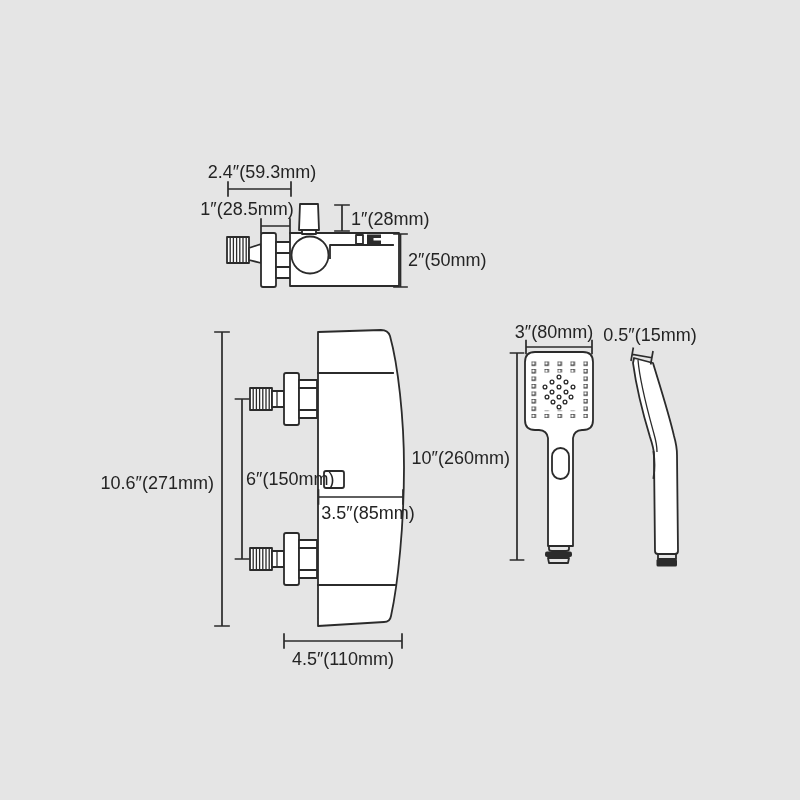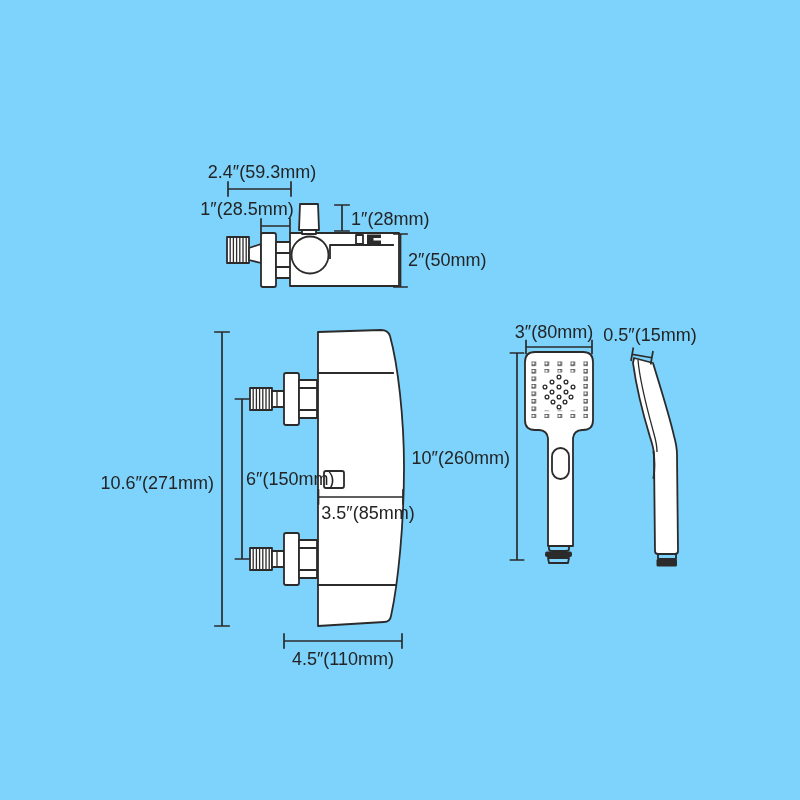--- a/index.html
+++ b/index.html
@@ -1,17 +1,17 @@
 <!DOCTYPE html>
 <html><head>
 <meta charset="utf-8">
 <style>
   html,body{margin:0;padding:0;background:#ffffff;}
   .canvas{
-    width:800px;height:800px;background:#7dd3fc;position:relative;overflow:hidden;
+    width:800px;height:800px;background:#e5e5e5;position:relative;overflow:hidden;
     font-family:"Liberation Sans",sans-serif;
   }
   svg{display:block}
   .ln{stroke:#2b2b2b;stroke-width:1.8;fill:none;stroke-linecap:square;stroke-linejoin:round;}
   .lnw{stroke:#2b2b2b;stroke-width:1.8;fill:#ffffff;stroke-linejoin:round;}
   .thin{stroke:#2b2b2b;stroke-width:1.3;fill:none;}
   .dim{stroke:#2b2b2b;stroke-width:1.7;fill:none;stroke-linecap:square;}
   .dk{fill:#2b2b2b;stroke:none;}
   .lbl{font-family:"Liberation Sans",sans-serif;font-size:18px;fill:#242424;}
 </style>

